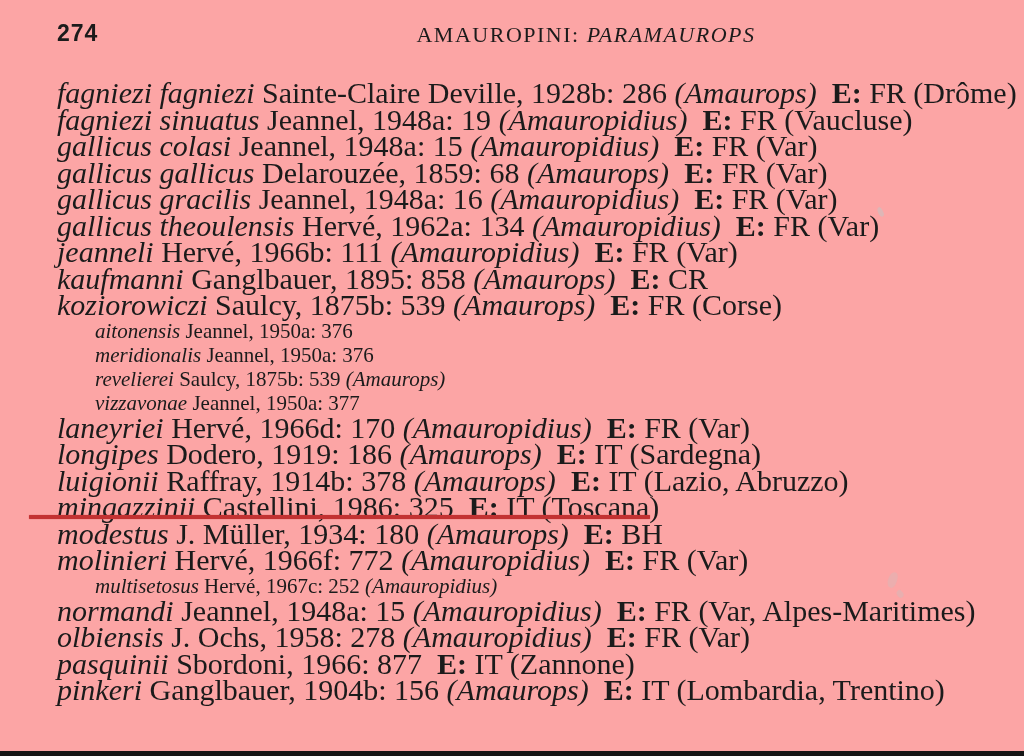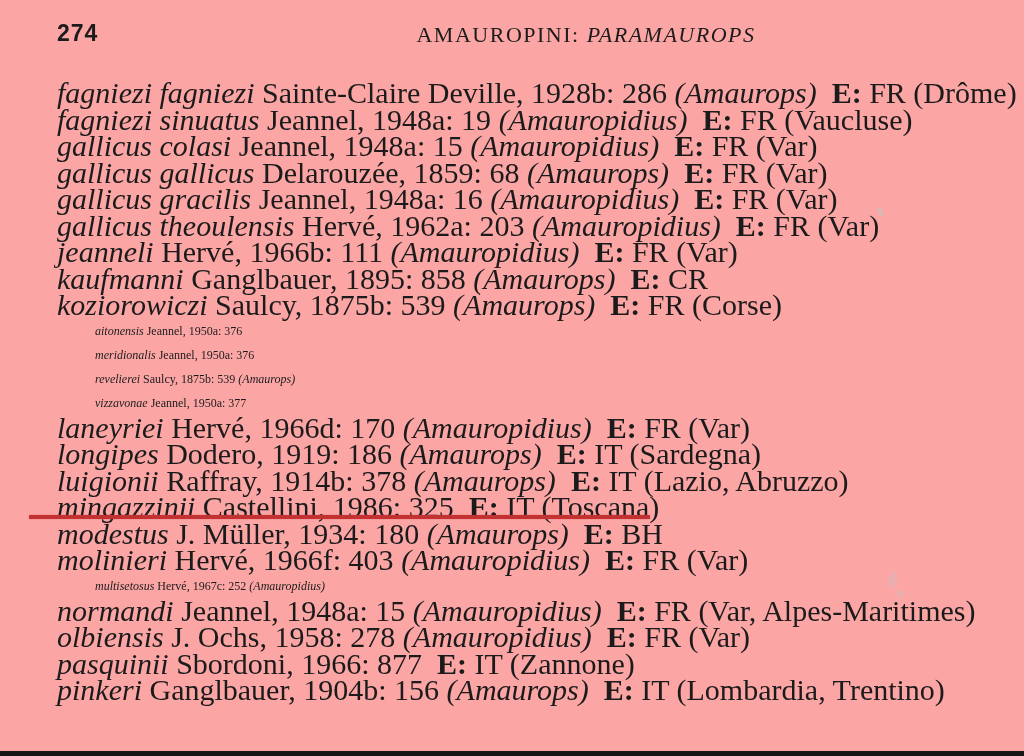--- a/index.html
+++ b/index.html
@@ -25,21 +25,21 @@
   }
   .header-title .genus { font-style:italic; }
   .content {
     position:absolute; top:80px; left:57px; right:10px;
   }
   .line {
     font-size:30px; line-height:26.5px;
     white-space:pre; position:relative;
   }
   .line.small {
-    font-size:12px; line-height:24px;
+    font-size:21px; line-height:24px;
     padding-left:38px;
   }
   .seg-i { font-style:italic; }
   .seg-b { font-weight:bold; }
   .seg-r { font-style:normal; }
   .red-underline {
     position:absolute; left:-28px; top:21px;
     width:621px; height:4px;
     border-radius:1px;
   }
@@ -60,34 +60,34 @@
   <div class="page-number">274</div>
 
   <div class="header-title"><span>AMAUROPINI: </span><span class="genus">PARAMAUROPS</span></div>
 
   <div class="content">
       <div class="line"><span class="seg-i">fagniezi fagniezi</span><span class="seg-r"> Sainte-Claire Deville, 1928b: 286 </span><span class="seg-i">(Amaurops)</span><span class="seg-r">  </span><span class="seg-b">E:</span><span class="seg-r"> FR (Drôme)</span></div>
       <div class="line"><span class="seg-i">fagniezi sinuatus</span><span class="seg-r"> Jeannel, 1948a: 19 </span><span class="seg-i">(Amauropidius)</span><span class="seg-r">  </span><span class="seg-b">E:</span><span class="seg-r"> FR (Vaucluse)</span></div>
       <div class="line"><span class="seg-i">gallicus colasi</span><span class="seg-r"> Jeannel, 1948a: 15 </span><span class="seg-i">(Amauropidius)</span><span class="seg-r">  </span><span class="seg-b">E:</span><span class="seg-r"> FR (Var)</span></div>
       <div class="line"><span class="seg-i">gallicus gallicus</span><span class="seg-r"> Delarouzée, 1859: 68 </span><span class="seg-i">(Amaurops)</span><span class="seg-r">  </span><span class="seg-b">E:</span><span class="seg-r"> FR (Var)</span></div>
       <div class="line"><span class="seg-i">gallicus gracilis</span><span class="seg-r"> Jeannel, 1948a: 16 </span><span class="seg-i">(Amauropidius)</span><span class="seg-r">  </span><span class="seg-b">E:</span><span class="seg-r"> FR (Var)</span></div>
-      <div class="line"><span class="seg-i">gallicus theoulensis</span><span class="seg-r"> Hervé, 1962a: 203 </span><span class="seg-i">(Amauropidius)</span><span class="seg-r">  </span><span class="seg-b">E:</span><span class="seg-r"> FR (Var)</span></div>
+      <div class="line"><span class="seg-i">gallicus theoulensis</span><span class="seg-r"> Hervé, 1962a: 134 </span><span class="seg-i">(Amauropidius)</span><span class="seg-r">  </span><span class="seg-b">E:</span><span class="seg-r"> FR (Var)</span></div>
       <div class="line"><span class="seg-i">jeanneli</span><span class="seg-r"> Hervé, 1966b: 111 </span><span class="seg-i">(Amauropidius)</span><span class="seg-r">  </span><span class="seg-b">E:</span><span class="seg-r"> FR (Var)</span></div>
       <div class="line"><span class="seg-i">kaufmanni</span><span class="seg-r"> Ganglbauer, 1895: 858 </span><span class="seg-i">(Amaurops)</span><span class="seg-r">  </span><span class="seg-b">E:</span><span class="seg-r"> CR</span></div>
       <div class="line"><span class="seg-i">koziorowiczi</span><span class="seg-r"> Saulcy, 1875b: 539 </span><span class="seg-i">(Amaurops)</span><span class="seg-r">  </span><span class="seg-b">E:</span><span class="seg-r"> FR (Corse)</span></div>
       <div class="line small"><span class="seg-i">aitonensis</span><span class="seg-r"> Jeannel, 1950a: 376</span></div>
       <div class="line small"><span class="seg-i">meridionalis</span><span class="seg-r"> Jeannel, 1950a: 376</span></div>
       <div class="line small"><span class="seg-i">revelierei</span><span class="seg-r"> Saulcy, 1875b: 539 </span><span class="seg-i">(Amaurops)</span></div>
       <div class="line small"><span class="seg-i">vizzavonae</span><span class="seg-r"> Jeannel, 1950a: 377</span></div>
       <div class="line"><span class="seg-i">laneyriei</span><span class="seg-r"> Hervé, 1966d: 170 </span><span class="seg-i">(Amauropidius)</span><span class="seg-r">  </span><span class="seg-b">E:</span><span class="seg-r"> FR (Var)</span></div>
       <div class="line"><span class="seg-i">longipes</span><span class="seg-r"> Dodero, 1919: 186 </span><span class="seg-i">(Amaurops)</span><span class="seg-r">  </span><span class="seg-b">E:</span><span class="seg-r"> IT (Sardegna)</span></div>
       <div class="line"><span class="seg-i">luigionii</span><span class="seg-r"> Raffray, 1914b: 378 </span><span class="seg-i">(Amaurops)</span><span class="seg-r">  </span><span class="seg-b">E:</span><span class="seg-r"> IT (Lazio, Abruzzo)</span></div>
       <div class="line underlined"><span class="seg-i">mingazzinii</span><span class="seg-r"> Castellini, 1986: 325  </span><span class="seg-b">E:</span><span class="seg-r"> IT (Toscana)</span><div class="red-underline" style="background: rgb(195, 50, 50); box-shadow: rgb(195, 50, 50) 0px 0px 1px;"></div></div>
       <div class="line"><span class="seg-i">modestus</span><span class="seg-r"> J. Müller, 1934: 180 </span><span class="seg-i">(Amaurops)</span><span class="seg-r">  </span><span class="seg-b">E:</span><span class="seg-r"> BH</span></div>
-      <div class="line"><span class="seg-i">molinieri</span><span class="seg-r"> Hervé, 1966f: 403 </span><span class="seg-i">(Amauropidius)</span><span class="seg-r">  </span><span class="seg-b">E:</span><span class="seg-r"> FR (Var)</span></div>
+      <div class="line"><span class="seg-i">molinieri</span><span class="seg-r"> Hervé, 1966f: 772 </span><span class="seg-i">(Amauropidius)</span><span class="seg-r">  </span><span class="seg-b">E:</span><span class="seg-r"> FR (Var)</span></div>
       <div class="line small"><span class="seg-i">multisetosus</span><span class="seg-r"> Hervé, 1967c: 252 </span><span class="seg-i">(Amauropidius)</span></div>
       <div class="line"><span class="seg-i">normandi</span><span class="seg-r"> Jeannel, 1948a: 15 </span><span class="seg-i">(Amauropidius)</span><span class="seg-r">  </span><span class="seg-b">E:</span><span class="seg-r"> FR (Var, Alpes-Maritimes)</span></div>
       <div class="line"><span class="seg-i">olbiensis</span><span class="seg-r"> J. Ochs, 1958: 278 </span><span class="seg-i">(Amauropidius)</span><span class="seg-r">  </span><span class="seg-b">E:</span><span class="seg-r"> FR (Var)</span></div>
       <div class="line"><span class="seg-i">pasquinii</span><span class="seg-r"> Sbordoni, 1966: 877  </span><span class="seg-b">E:</span><span class="seg-r"> IT (Zannone)</span></div>
       <div class="line"><span class="seg-i">pinkeri</span><span class="seg-r"> Ganglbauer, 1904b: 156 </span><span class="seg-i">(Amaurops)</span><span class="seg-r">  </span><span class="seg-b">E:</span><span class="seg-r"> IT (Lombardia, Trentino)</span></div>
     </div>
 
   <div class="speck s1"></div>
   <div class="speck s2"></div>
   <div class="speck s3"></div>

